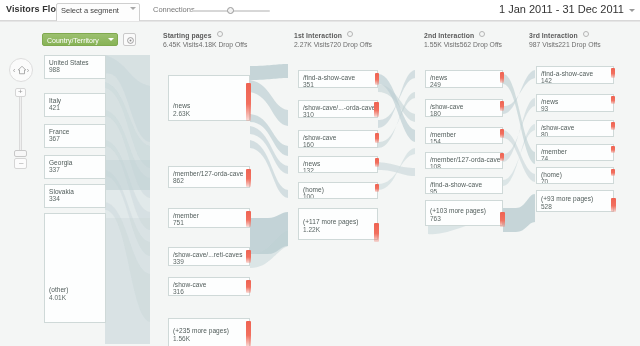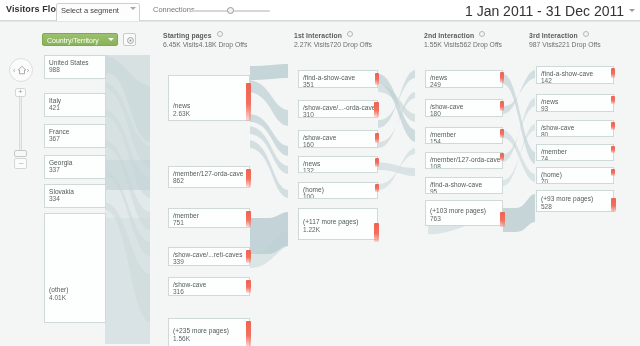--- a/index.html
+++ b/index.html
@@ -53,21 +53,21 @@
     width: 78px; height: 2px;
     background: #d7d7d7; border-radius: 1px;
   }
   .conn-thumb {
     position: absolute; left: 35px; top: -3px;
     width: 7px; height: 7px; border-radius: 50%;
     background: #f2f2f2; border: 1px solid #999;
   }
   .date-range {
     position: absolute; right: 16px; top: 3px;
-    font-size: 14px; color: #333;
+    font-size: 11px; color: #333;
     white-space: nowrap;
     margin-left: 12px;
   }
   .date-chev {
     position: absolute; right: 5px; top: 9px;
     width: 0; height: 0;
     border-left: 3px solid transparent;
     border-right: 3px solid transparent;
     border-top: 3.5px solid #999;
   }

